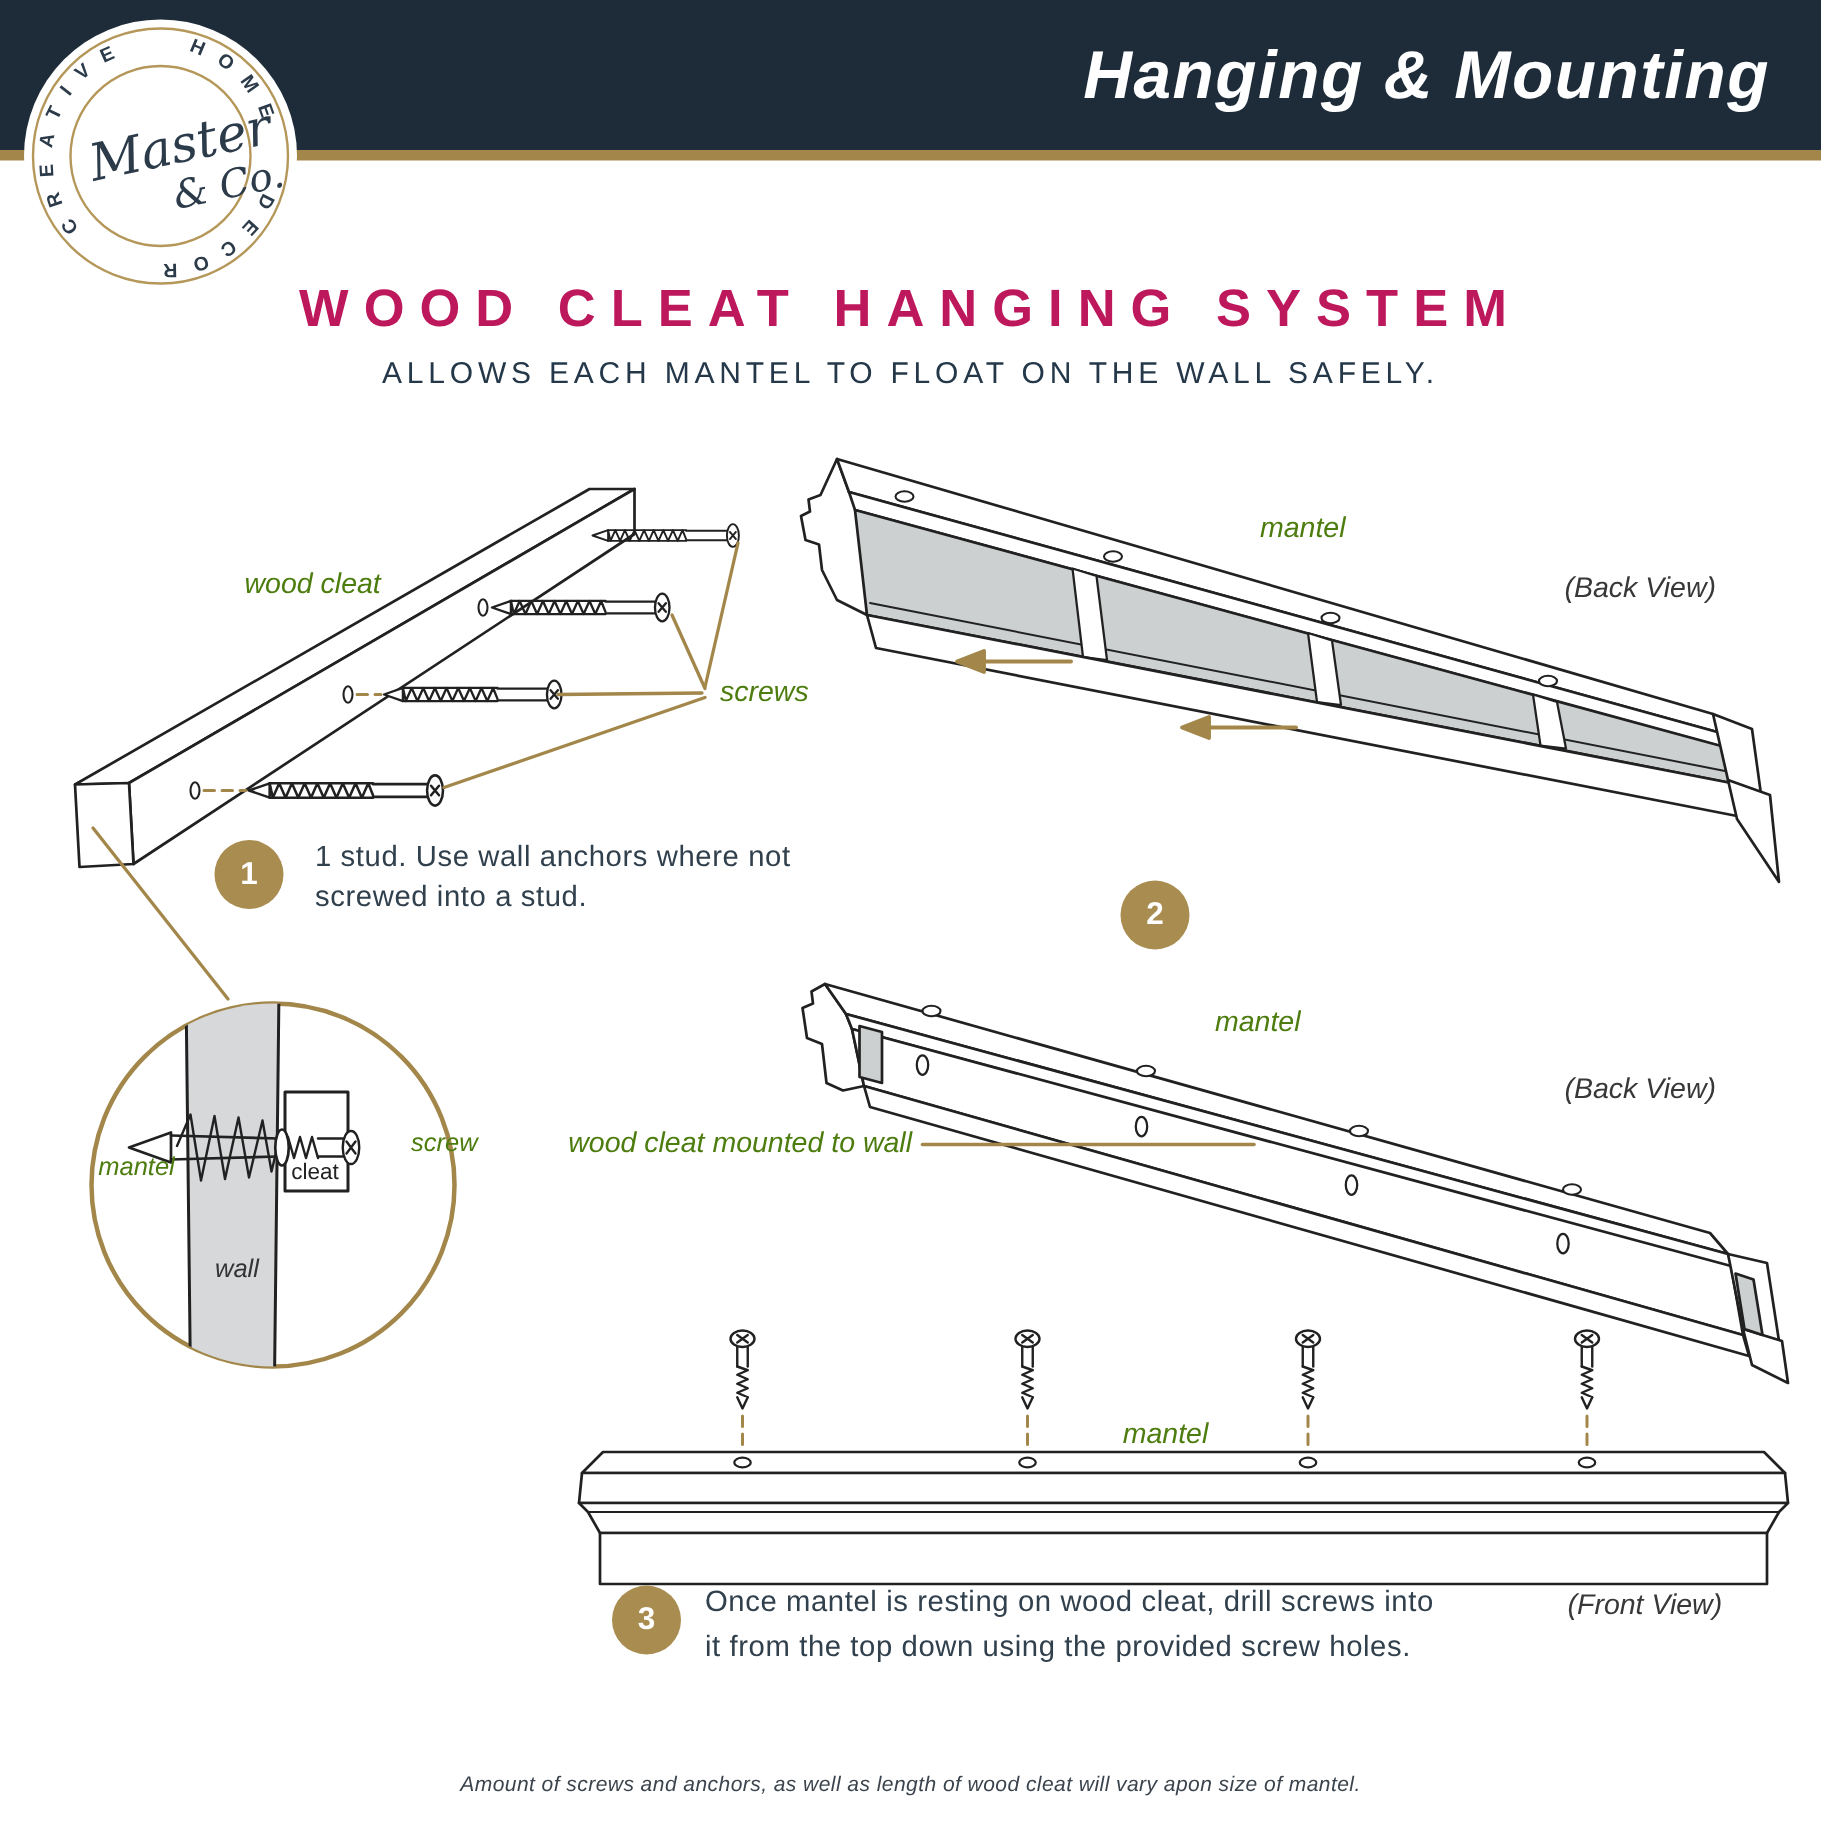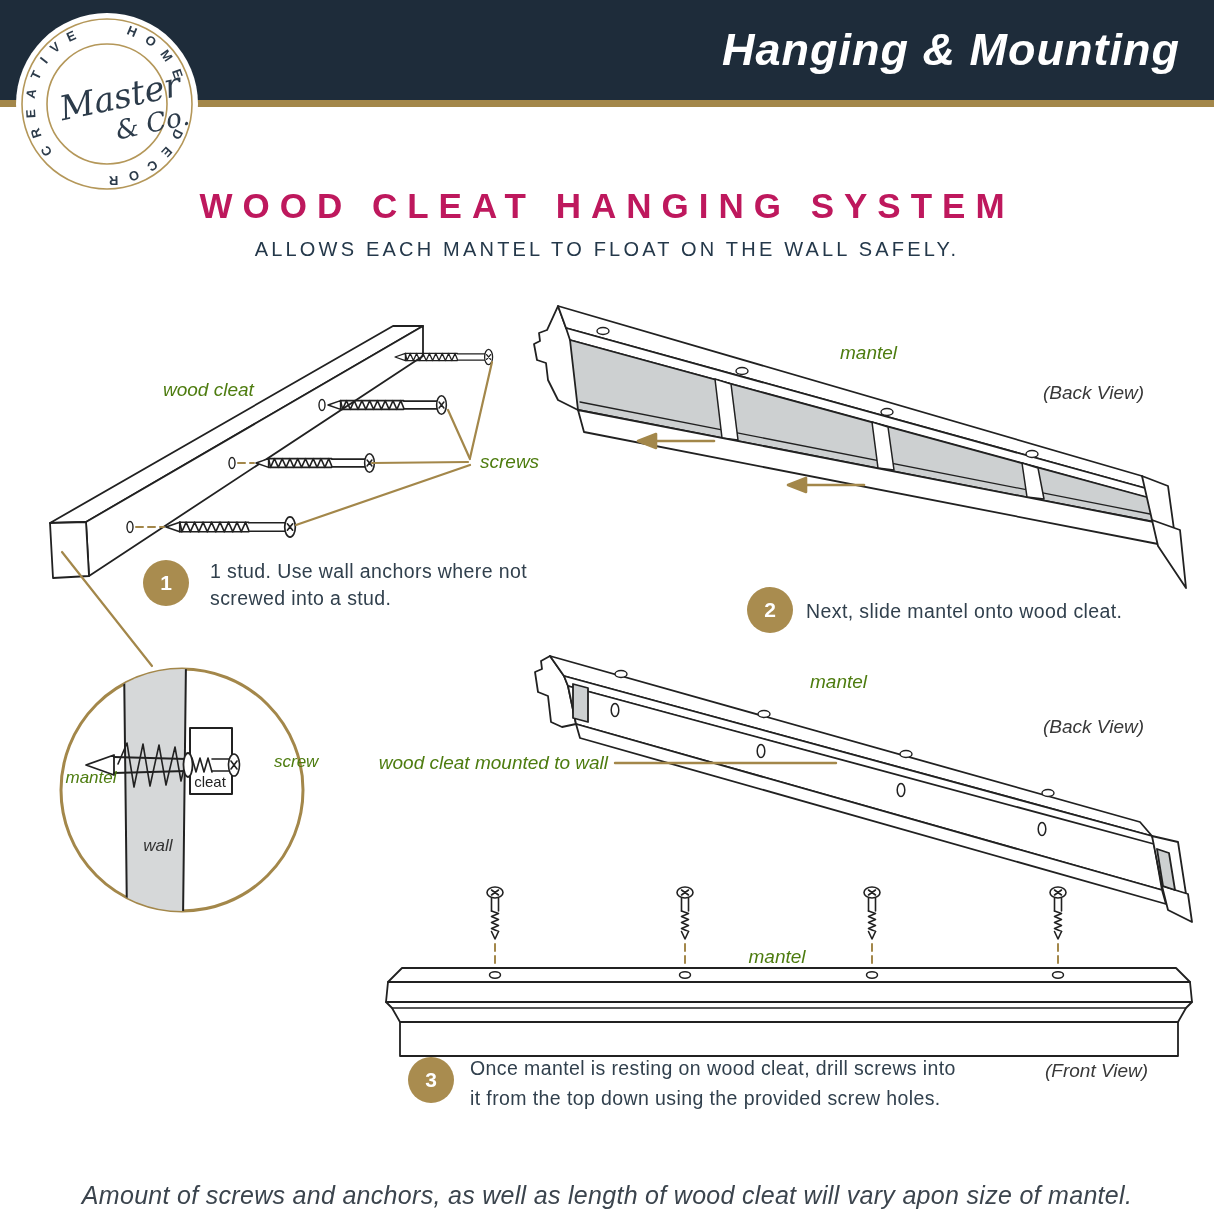--- a/index.html
+++ b/index.html
@@ -25,21 +25,21 @@
   .tiny-lbl{position:absolute;font-size:15px;color:#222222;white-space:nowrap;}
   
   .step-num{position:absolute;width:46px;height:46px;border-radius:50%;background:#a98c4f;
             color:#ffffff;font-weight:bold;font-size:21px;display:flex;align-items:center;
             justify-content:center;}
   .step-text{position:absolute;color:#31404d;font-size:19.5px;letter-spacing:0.4px;}
   .step-text div{line-height:27px;}
   .step3 div{line-height:30px;}
   
   .footnote{position:absolute;left:0;top:1181px;width:1214px;text-align:center;
-            font-size:25px;font-style:italic;color:#3b444d;letter-spacing:0.3px;}
+            font-size:14px;font-style:italic;color:#3b444d;letter-spacing:0.3px;}
 </style>
 </head>
 <body>
 
 <div class="canvas">
 
   <div class="topbar"></div>
   <div class="goldbar"></div>
   <div class="hm-title">Hanging &amp; Mounting</div>
 
@@ -259,23 +259,20 @@
     <span>1</span>
   </div>
   <div class="step-text" style="left:210px;top:558px;">
     <div>1 stud. Use wall anchors where not</div>
     <div>screwed into a stud.</div>
   </div>
 
   <div class="step-num" style="left:747px;top:587px;">
     <span>2</span>
   </div>
-  <div class="step-text" style="left:806px;top:598px;">
-    <div>Next, slide mantel onto wood cleat.</div>
-  </div>
 
   <div class="step-num" style="left:408px;top:1057px;">
     <span>3</span>
   </div>
   <div class="step-text step3" style="left:470px;top:1053px;">
     <div>Once mantel is resting on wood cleat, drill screws into</div>
     <div>it from the top down using the provided screw holes.</div>
   </div>
 
   <div class="footnote">Amount of screws and anchors, as well as length of wood cleat will vary apon size of mantel.</div>

